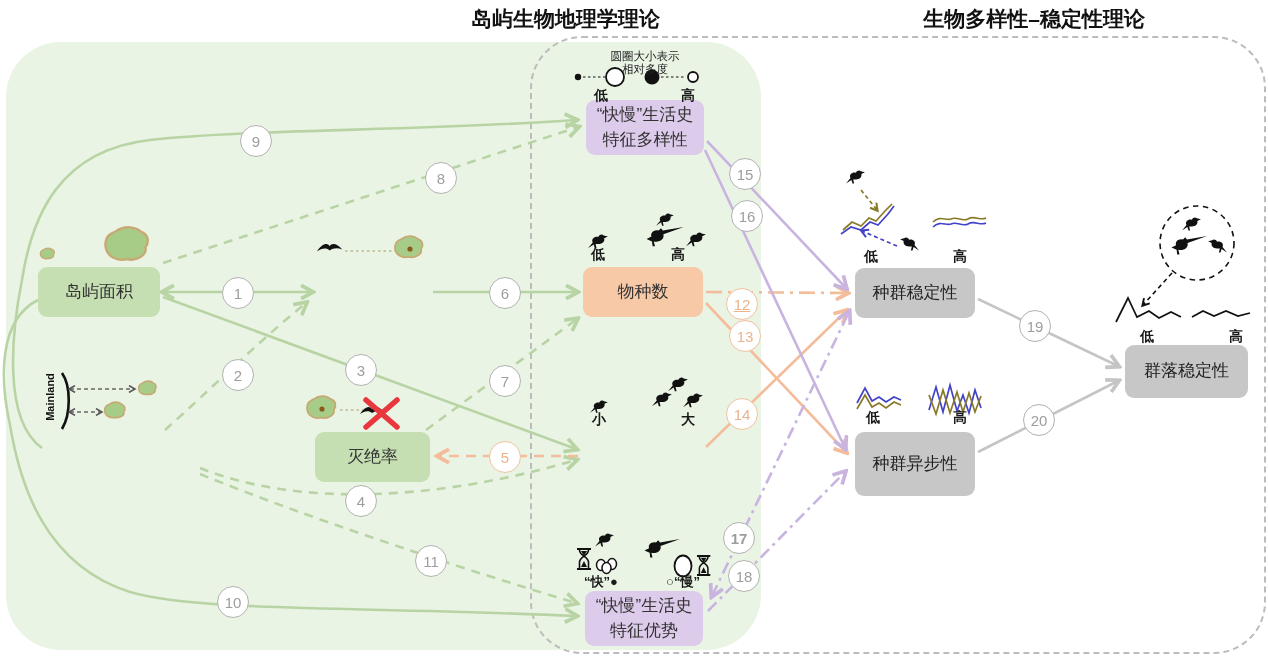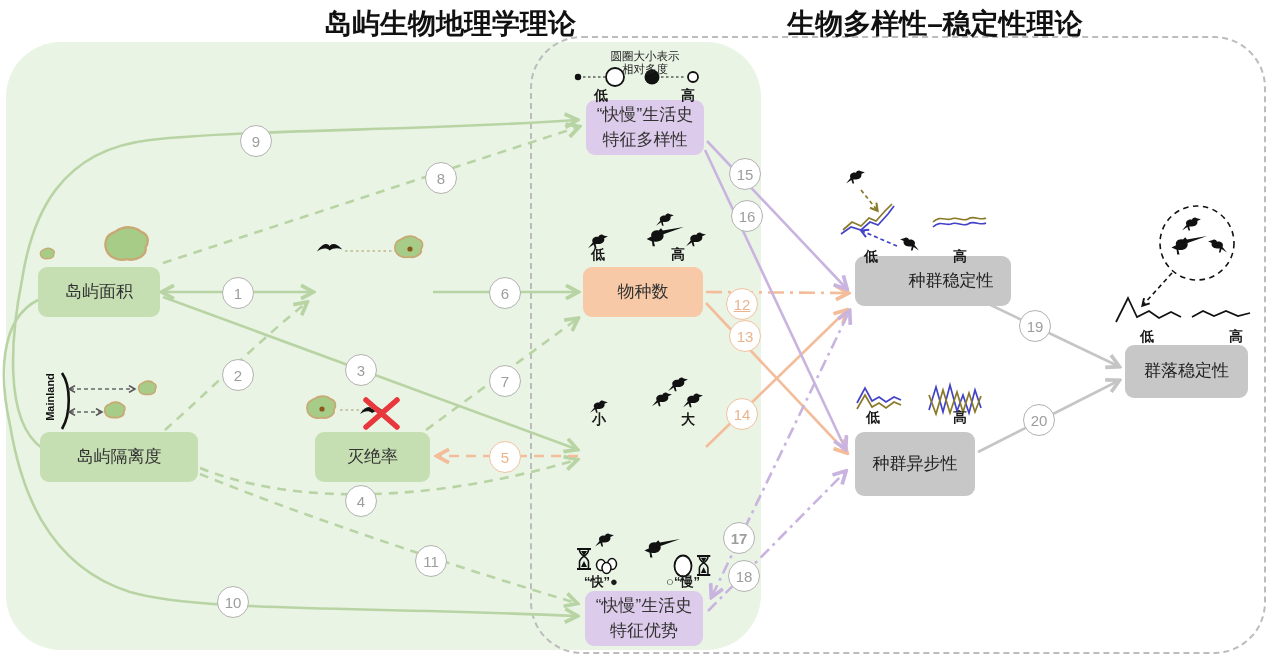--- a/index.html
+++ b/index.html
@@ -1,19 +1,19 @@
 <!DOCTYPE html>
 <html><head>
 <meta charset="utf-8">
 <style>
   html,body{margin:0;padding:0;background:#fff;}
   #canvas{position:relative;width:1268px;height:656px;background:#fff;overflow:hidden;
           font-family:"Liberation Sans","DejaVu Sans",sans-serif;}
   .abs{position:absolute;}
-  .title{font-size:28px;font-weight:bold;color:#111;text-align:center;width:420px;}
+  .title{font-size:21px;font-weight:bold;color:#111;text-align:right;width:420px;}
   #green-panel{left:6px;top:42px;width:755px;height:608px;background:#eaf4e5;border-radius:55px;}
   #dashed-panel{left:530px;top:36px;width:732px;height:614px;border:2px dashed #bcbcbc;border-radius:52px;background:transparent;}
   .box{display:flex;flex-direction:column;align-items:center;justify-content:center;
        border-radius:9px;font-size:17px;color:#333;text-align:center;line-height:1.45;}
   .box.green{background:#c5deb2;}
   .box.orange{background:#f7c9a6;}
   .box.purple{background:#dccbea;}
   .box.gray{background:#c7c7c7;color:#222;}
   .num{width:30px;height:30px;border-radius:50%;background:#fff;display:flex;align-items:center;justify-content:center;
        font-size:15px;}
@@ -260,38 +260,35 @@
       <path d="M1116 322 L1128 298 L1137 317 L1149 311 L1159 318 L1171 312 L1181 317" stroke="#111" stroke-width="1.7" fill="none"></path>
     </g>
     <g>
       <path d="M1192 317 L1203 311 L1214 316 L1226 311 L1238 316 L1250 313" stroke="#111" stroke-width="1.7" fill="none"></path>
     </g>
   </svg>
 
   <div class="abs box green" style="left:38px;top:267px;width:122px;height:50px;">
     <span>岛屿面积</span>
     </div>
-  <div class="abs box green" style="left:40px;top:432px;width:158px;height:50px;">
-    <span>岛屿隔离度</span>
-    </div>
   <div class="abs box green" style="left:315px;top:432px;width:115px;height:50px;">
     <span>灭绝率</span>
     </div>
   <div class="abs box orange" style="left:583px;top:267px;width:120px;height:50px;">
     <span>物种数</span>
     </div>
   <div class="abs box purple" style="left:586px;top:100px;width:118px;height:55px;">
     <span>“快慢”生活史</span>
     <span>特征多样性</span>
     </div>
   <div class="abs box purple" style="left:585px;top:591px;width:118px;height:55px;">
     <span>“快慢”生活史</span>
     <span>特征优势</span>
     </div>
-  <div class="abs box gray" style="left:855px;top:256px;width:120px;height:50px;padding-left:36px;">
+  <div class="abs box gray" style="left:855px;top:268px;width:120px;height:50px;">
     <span>种群稳定性</span>
     </div>
   <div class="abs box gray" style="left:855px;top:432px;width:120px;height:64px;">
     <span>种群异步性</span>
     </div>
   <div class="abs box gray" style="left:1125px;top:345px;width:123px;height:53px;">
     <span>群落稳定性</span>
     </div>
 
   <div class="abs legend-txt" style="left:590px;top:49px;">圆圈大小表示</div>

